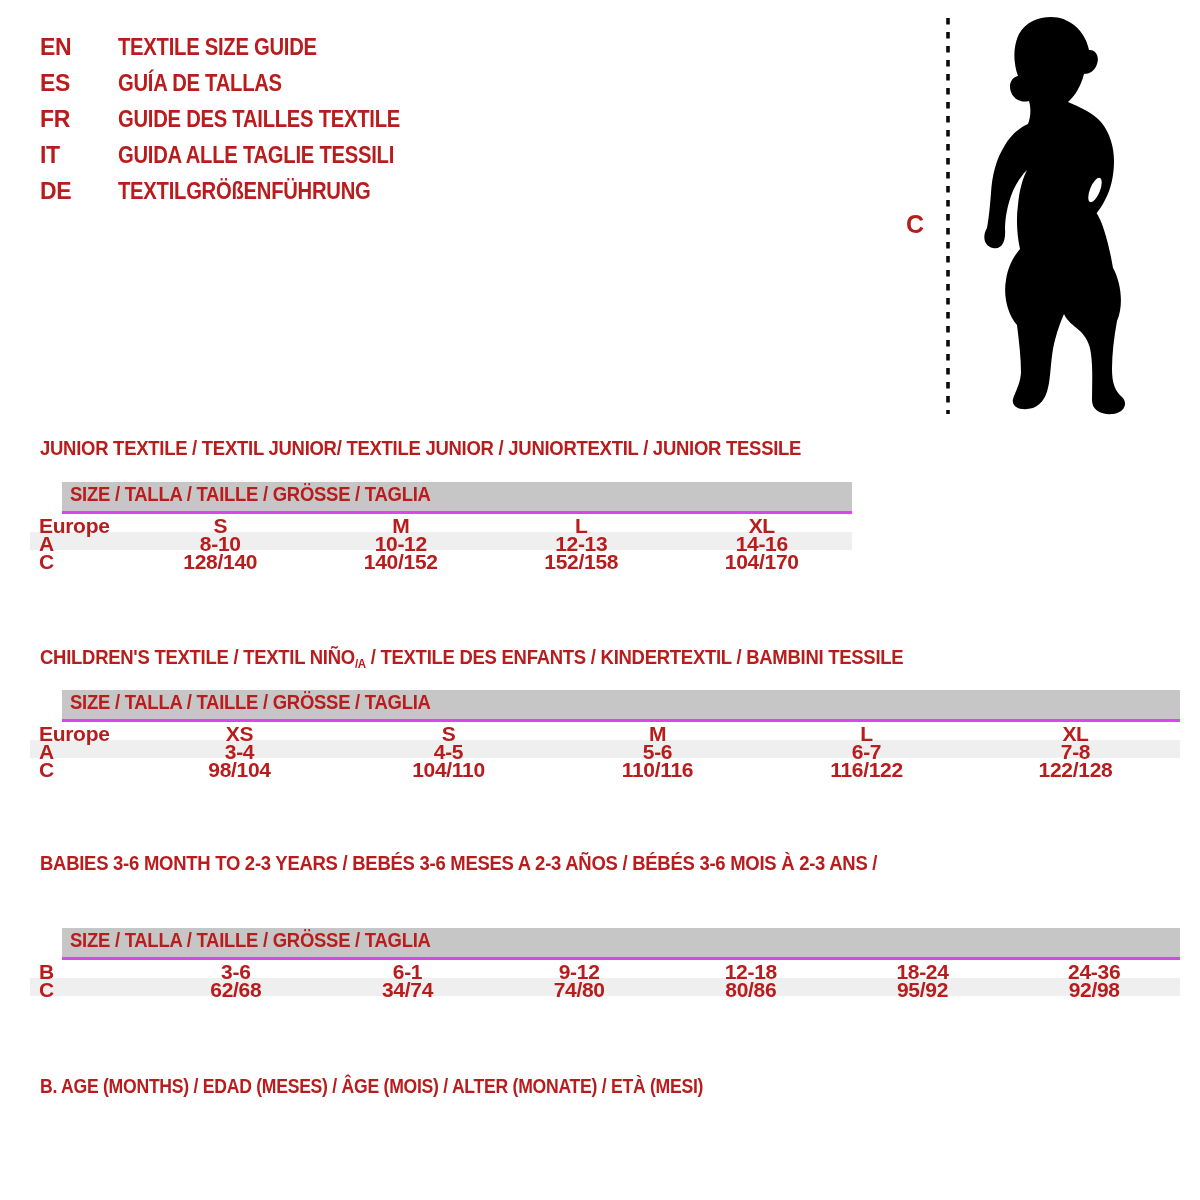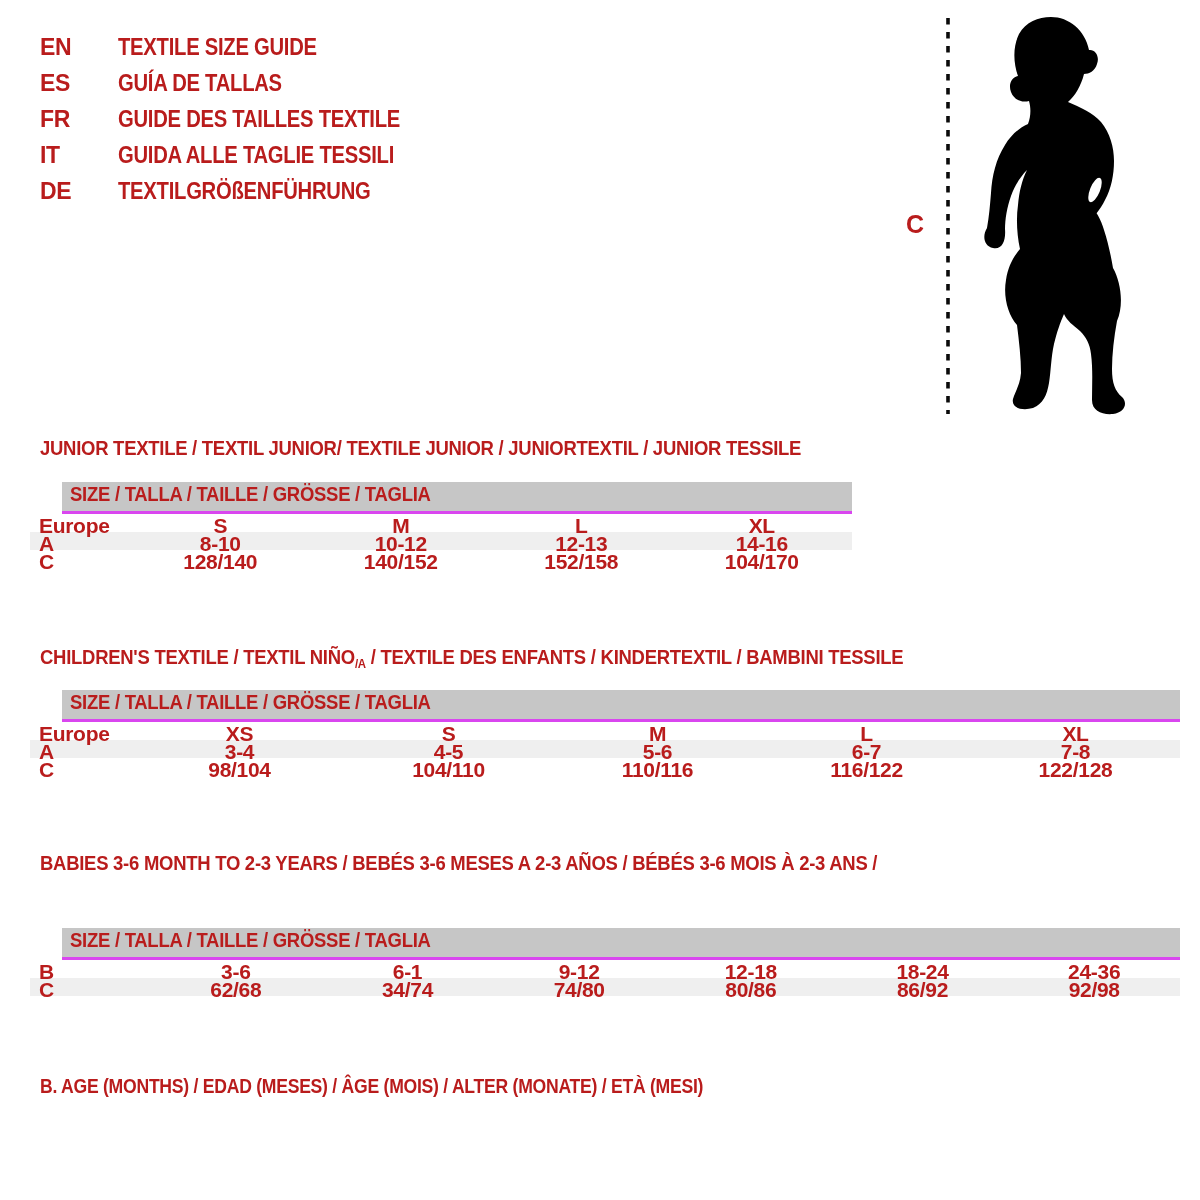--- a/index.html
+++ b/index.html
@@ -165,21 +165,21 @@
       <span class="val">12-18</span>
       <span class="val">18-24</span>
       <span class="val">24-36</span>
     </div>
     <div class="row shaded">
       <span class="lbl">C</span>
       <span class="val">62/68</span>
       <span class="val">34/74</span>
       <span class="val">74/80</span>
       <span class="val">80/86</span>
-      <span class="val">86/92</span>
+      <span class="val">95/92</span>
       <span class="val">92/98</span>
     </div>
   </div>
 
   <div class="footnotes">
     <div><span class="cond">B. AGE (MONTHS) / EDAD (MESES) / ÂGE (MOIS) / ALTER (MONATE) / ETÀ (MESI)</span></div>
   </div>
 
 </div>
 

